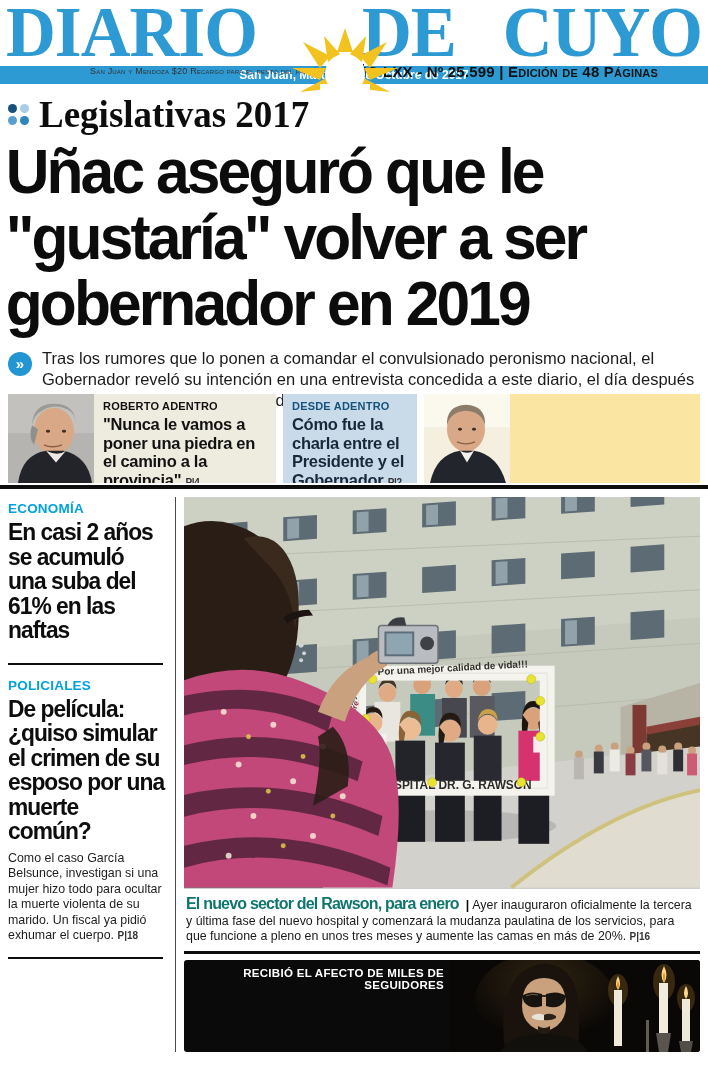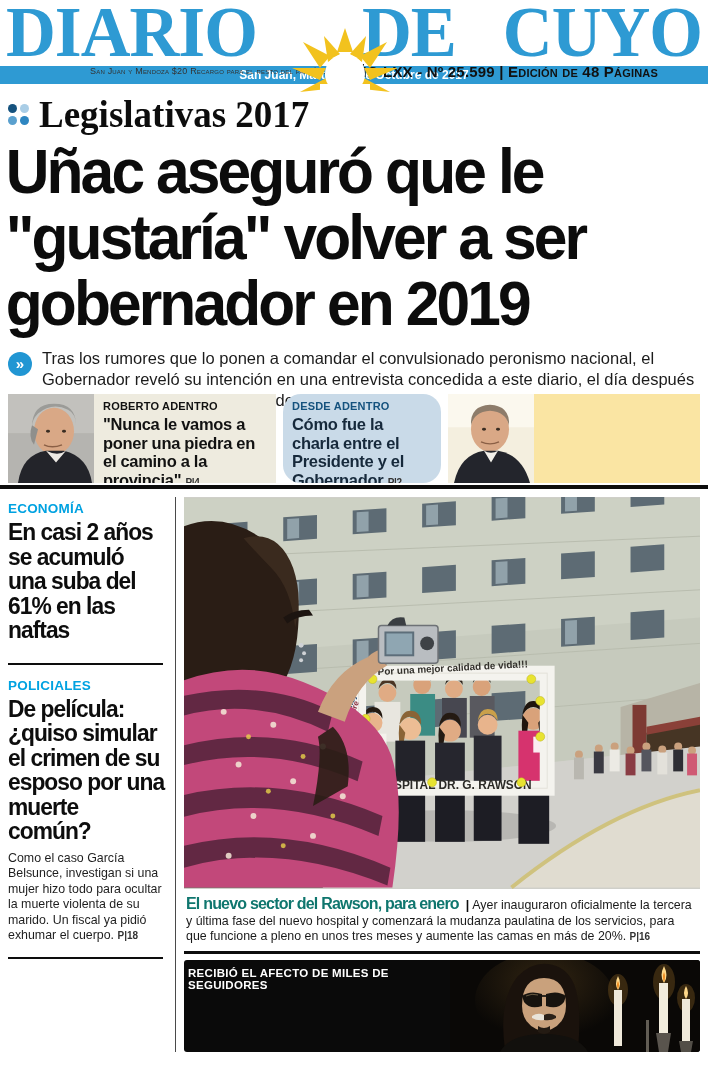--- a/index.html
+++ b/index.html
@@ -53,21 +53,21 @@
     background:#2196D3; color:#fff; font-weight:bold; font-size:15px;
     text-align:center; line-height:23px; margin-top:4px;
   }
   .deck-text { font-size:16.5px; line-height:21px; color:#1c1c1c; }
   .pref { font-size:10px; font-weight:bold; color:#333; }
 
   
   .teasers { display:flex; gap:7px; padding:2px 8px 0 8px; height:91px; }
   .teaser { display:flex; overflow:hidden; }
   .t1 { width:268px; background:#EEEBDF; }
-  .t2 { width:158px; background:#C9DAE8;border-radius:18px; }
+  .t2 { width:134px; background:#C9DAE8; }
   .t3 { flex:1; background:#FAE5A3; }
   .teaser .photo { flex:0 0 86px; position:relative; }
   .teaser .txt { padding:6px 8px 4px 9px; }
   .teaser .kicker { font-size:11px; font-weight:bold; letter-spacing:.2px; margin-bottom:3px; }
   .t2 .kicker { color:#15527E; }
   .teaser .title { font-size:16.5px; font-weight:bold; line-height:18.5px; letter-spacing:-.3px; color:#121212; }
   .t2 .title { color:#16293B; }
 
   .black-rule { height:4px; background:#0d0d0d; margin:2px 0 0 0; }
 
@@ -90,21 +90,21 @@
   .caption { padding:5px 2px 4px 2px; font-size:12.4px; line-height:15px; color:#1a1a1a; }
   .caption .cap-title {
     font-weight:bold; font-size:16px; letter-spacing:-0.8px; color:#0f766e;
     line-height:20px; padding-right:4px;
   }
   .caption .cap-sep { font-weight:bold; color:#0c0c0c; padding:0 3px; }
   .caption-rule { height:3px; background:#0d0d0d; margin:3px 0 6px 0; }
 
   
   .bottom-story { display:flex; background:#0a0a0a; border-radius:3px; height:92px; overflow:hidden; }
-  .bottom-txt { flex:1; padding:7px 6px 6px 4px; color:#fff; }
+  .bottom-txt { flex:1; padding:7px 6px 6px 14px; color:#fff;text-align:right; }
   .bottom-txt .kicker { font-size:11.5px; font-weight:bold; letter-spacing:.3px; margin-bottom:2px; }
   .bottom-txt .hl { font-size:29px; font-weight:bold; letter-spacing:-1px; line-height:29px; margin-bottom:3px; }
   .bottom-photo { flex:0 0 250px; }
 </style>
 </head>
 <body>
 
 <div class="page">
 
   <div class="masthead">

